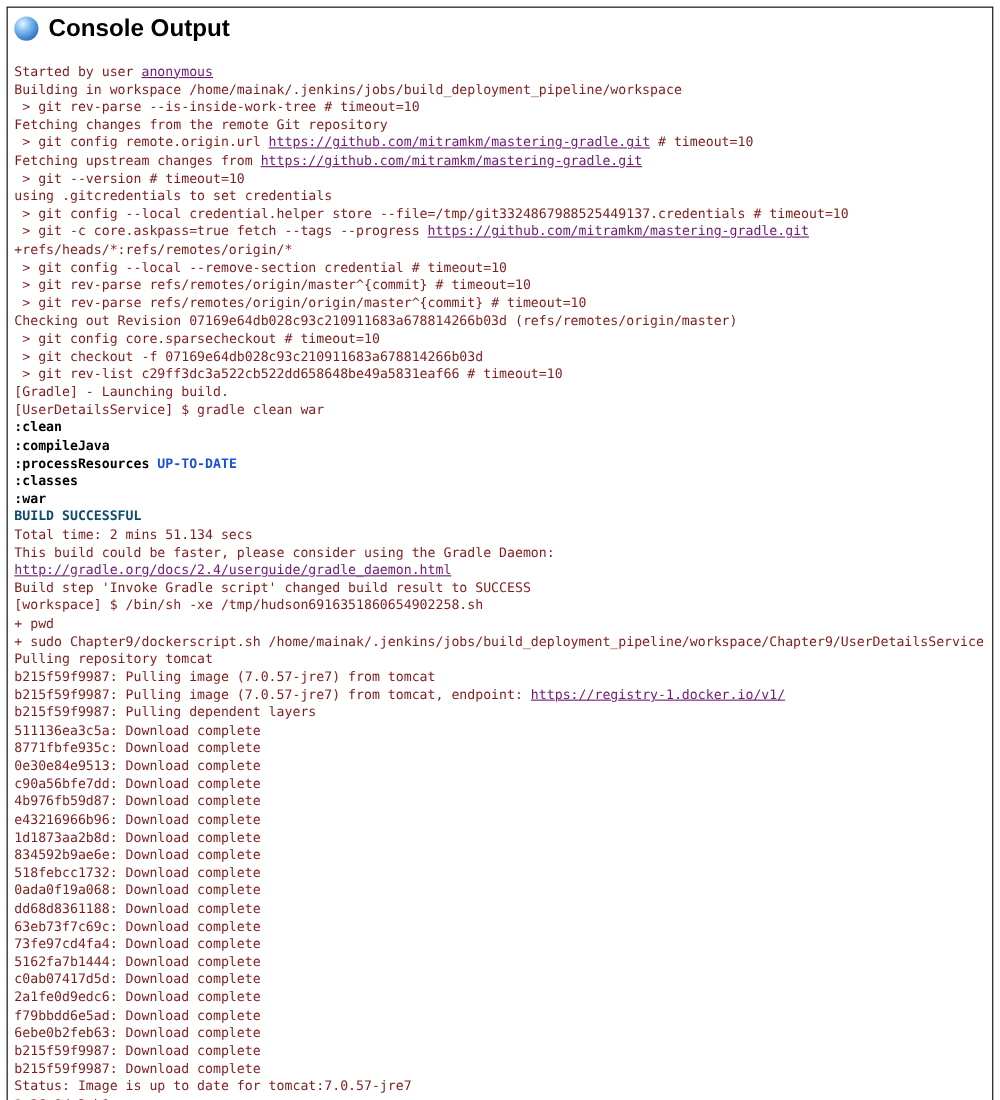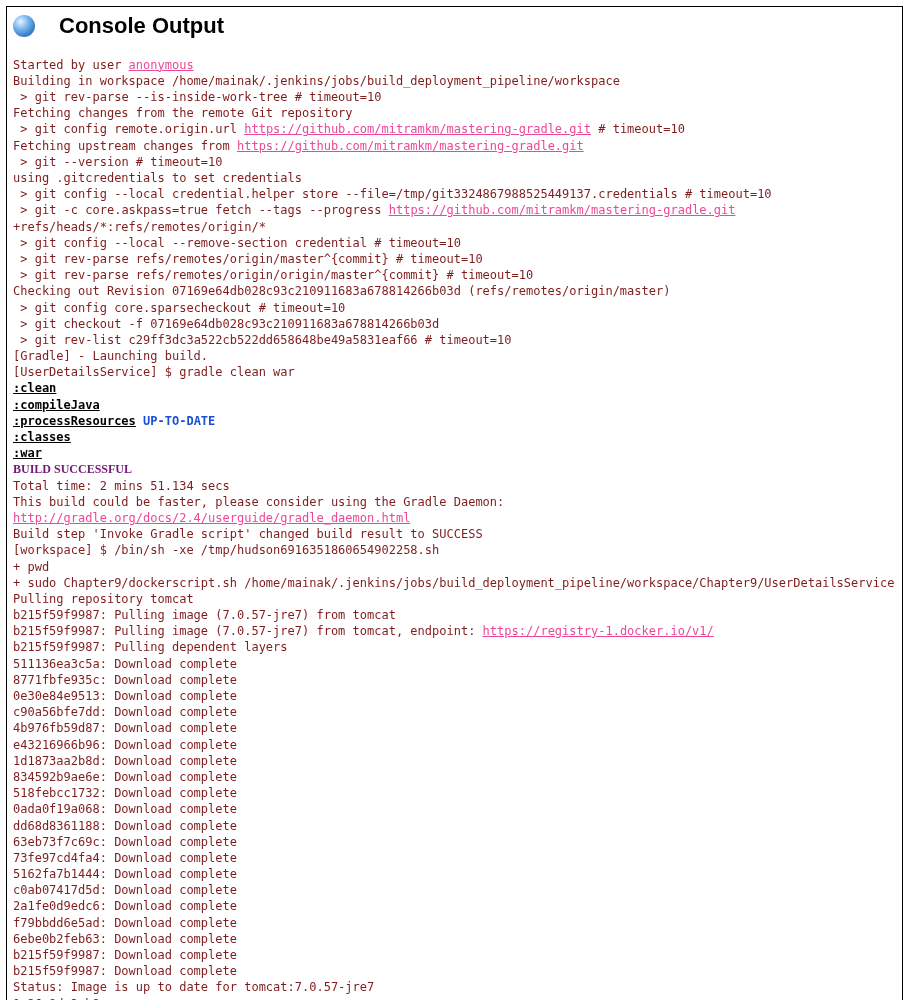--- a/index.html
+++ b/index.html
@@ -13,21 +13,21 @@
     width: 909px;
   }
   .frame {
     border: 1px solid #000;
     padding: 4px 6px 10px 6px;
     min-height: 988px;
   }
   .header {
     display: flex;
     align-items: center;
-    gap: 24px;
+    gap: 9px;
     font-family: Helvetica, Arial, sans-serif;
     margin-bottom: 16px;
   }
   .ball {
     width: 22px;
     height: 22px;
     border-radius: 50%;
     background: radial-gradient(circle at 35% 30%, #e8f4ff 0%, #7bb8ee 35%, #3a7dc8 70%, #2b5c94 100%);
   }
   h1 {
@@ -37,24 +37,24 @@
     color: #000;
   }
   pre {
     margin: 0;
     font-family: inherit;
     font-size: 12px;
     white-space: pre-wrap;
     word-wrap: break-word;
   }
   .plain { color: #7f1d1d; }
-  a.link { color: #ec4899; text-decoration: underline; }
-  .bold { font-weight: bold; color: #000; text-decoration: underline; }
+  a.link { color: #701a75; text-decoration: underline; }
+  .bold { font-weight: bold; color: #000; }
   .olive { color: #1d4ed8; font-weight: bold; }
-  .navy { color: #701a75; font-weight: bold; font-family: Liberation Serif, serif; }
+  .navy { color: #0c4a6e; font-weight: bold; }
   .line { display: block; }
 </style>
 </head>
 <body>
 
 <div class="frame">
   <div class="header">
     <div class="ball"></div>
     <h1>Console Output</h1>
   </div>

